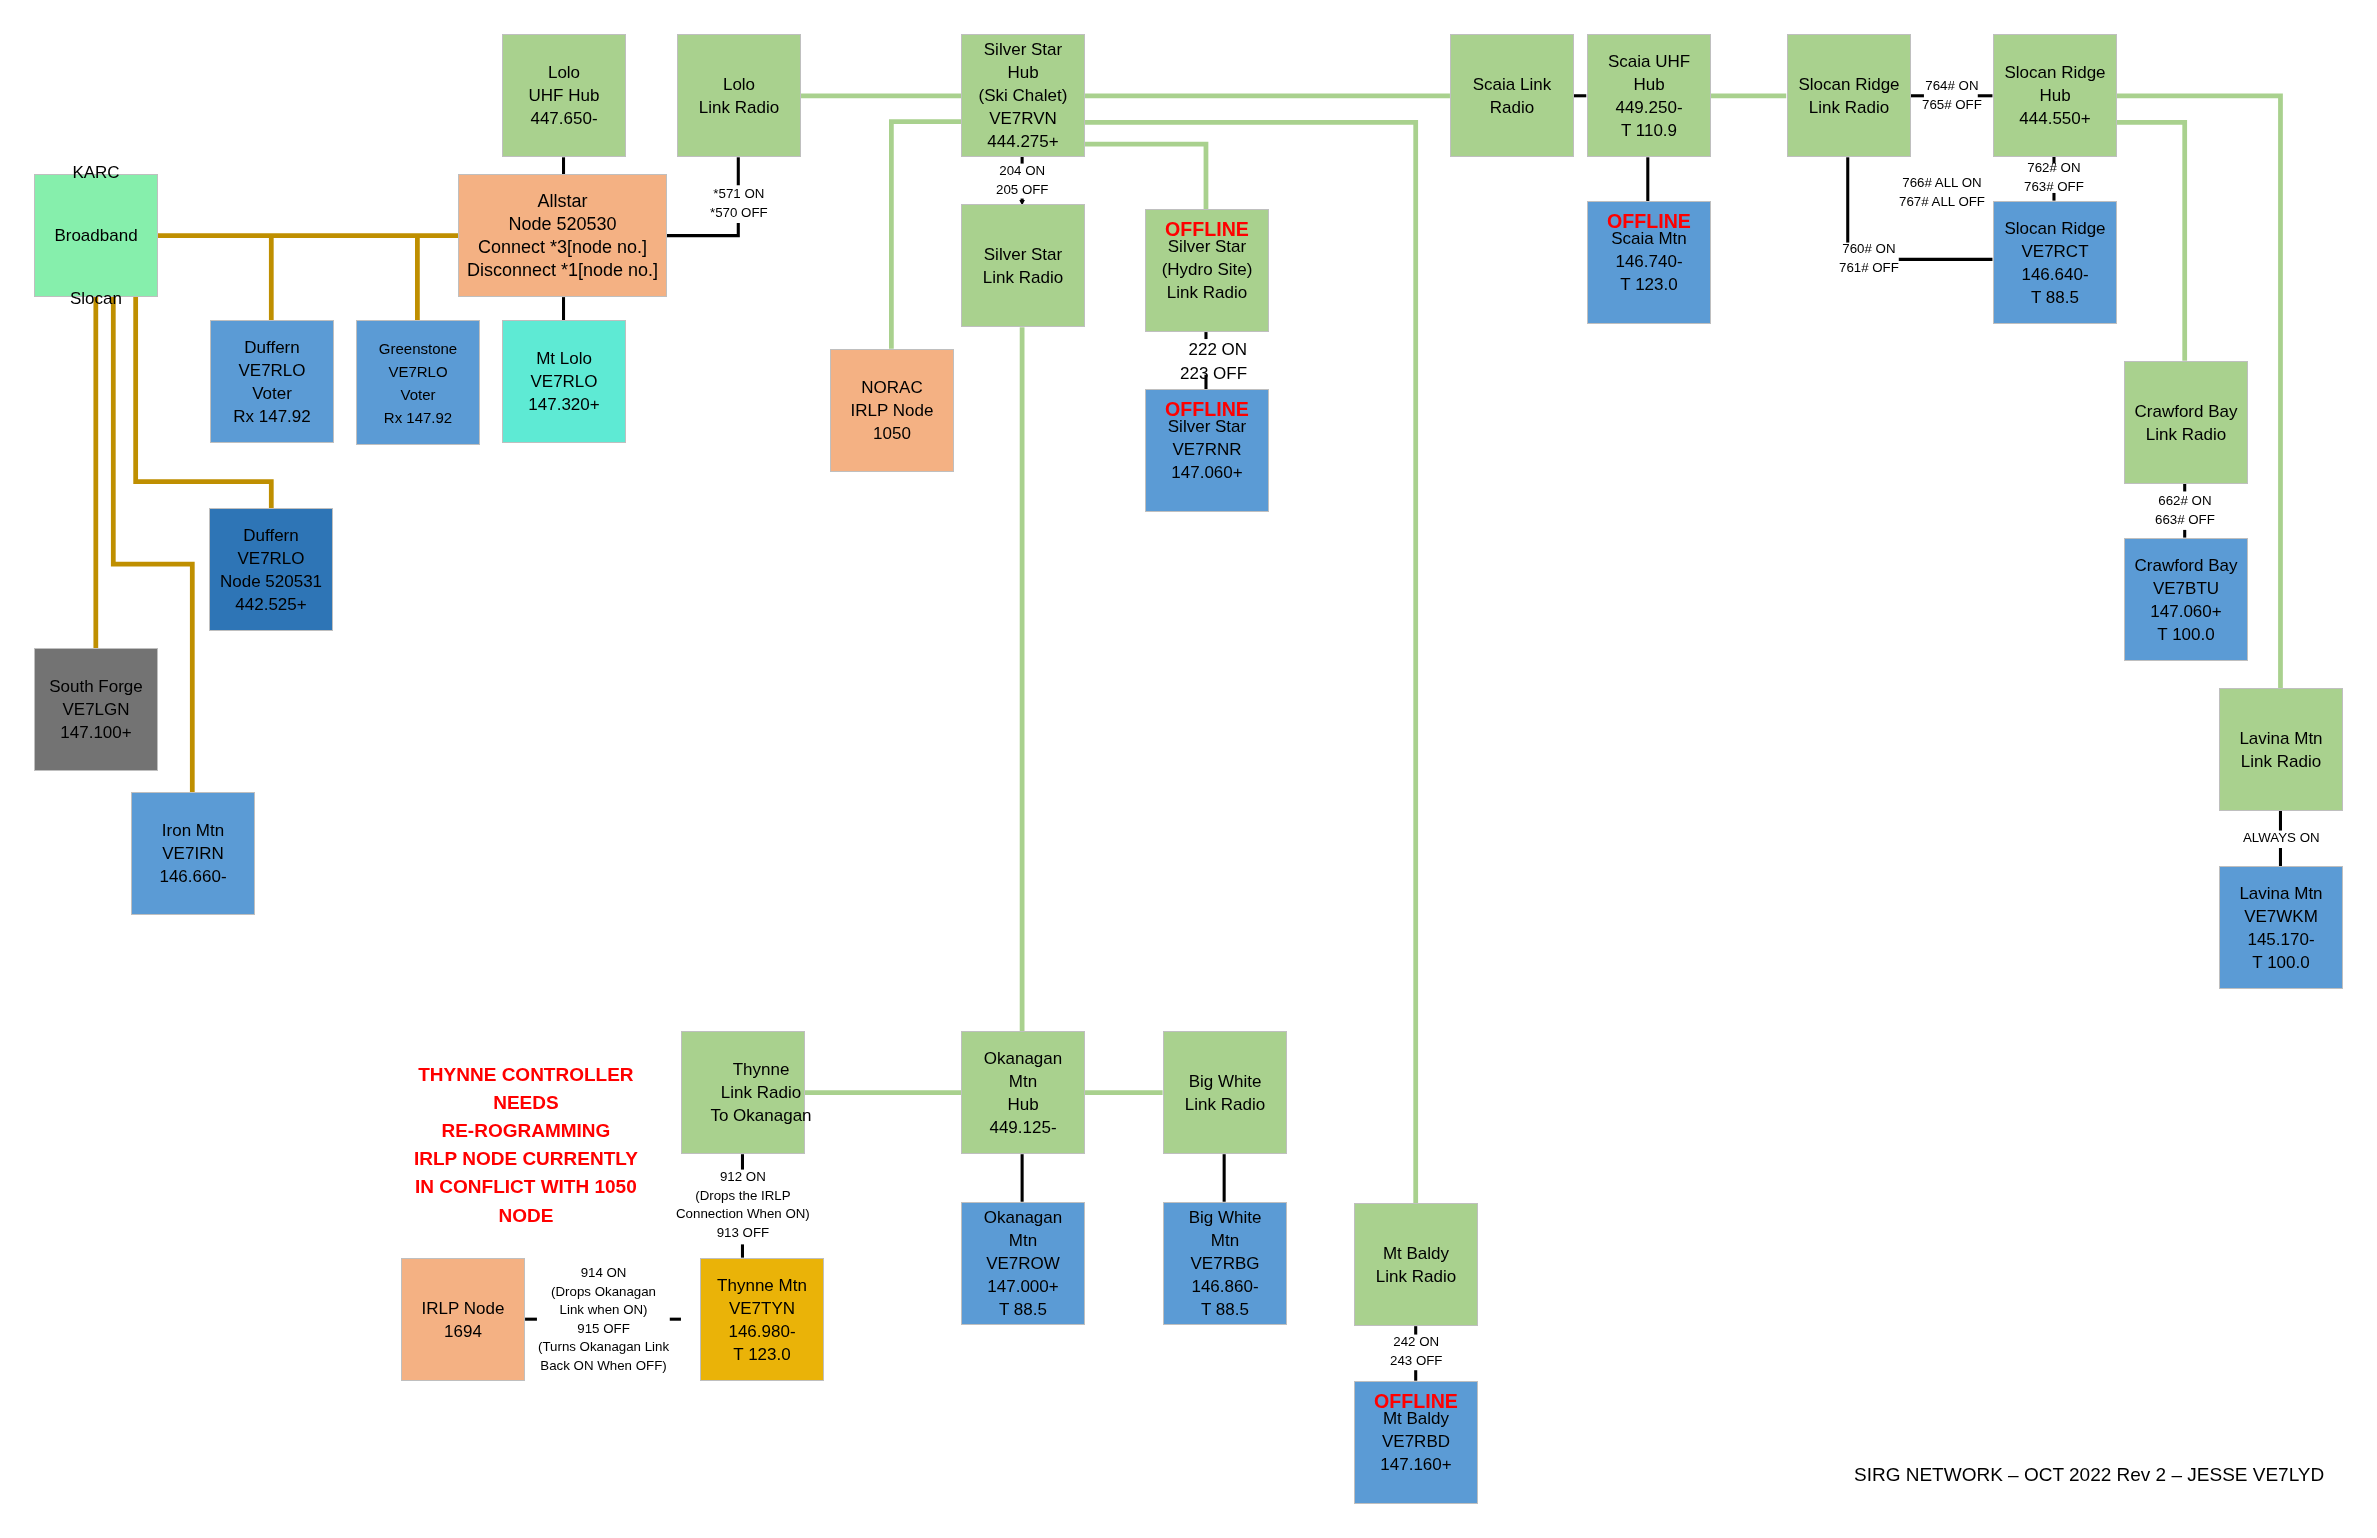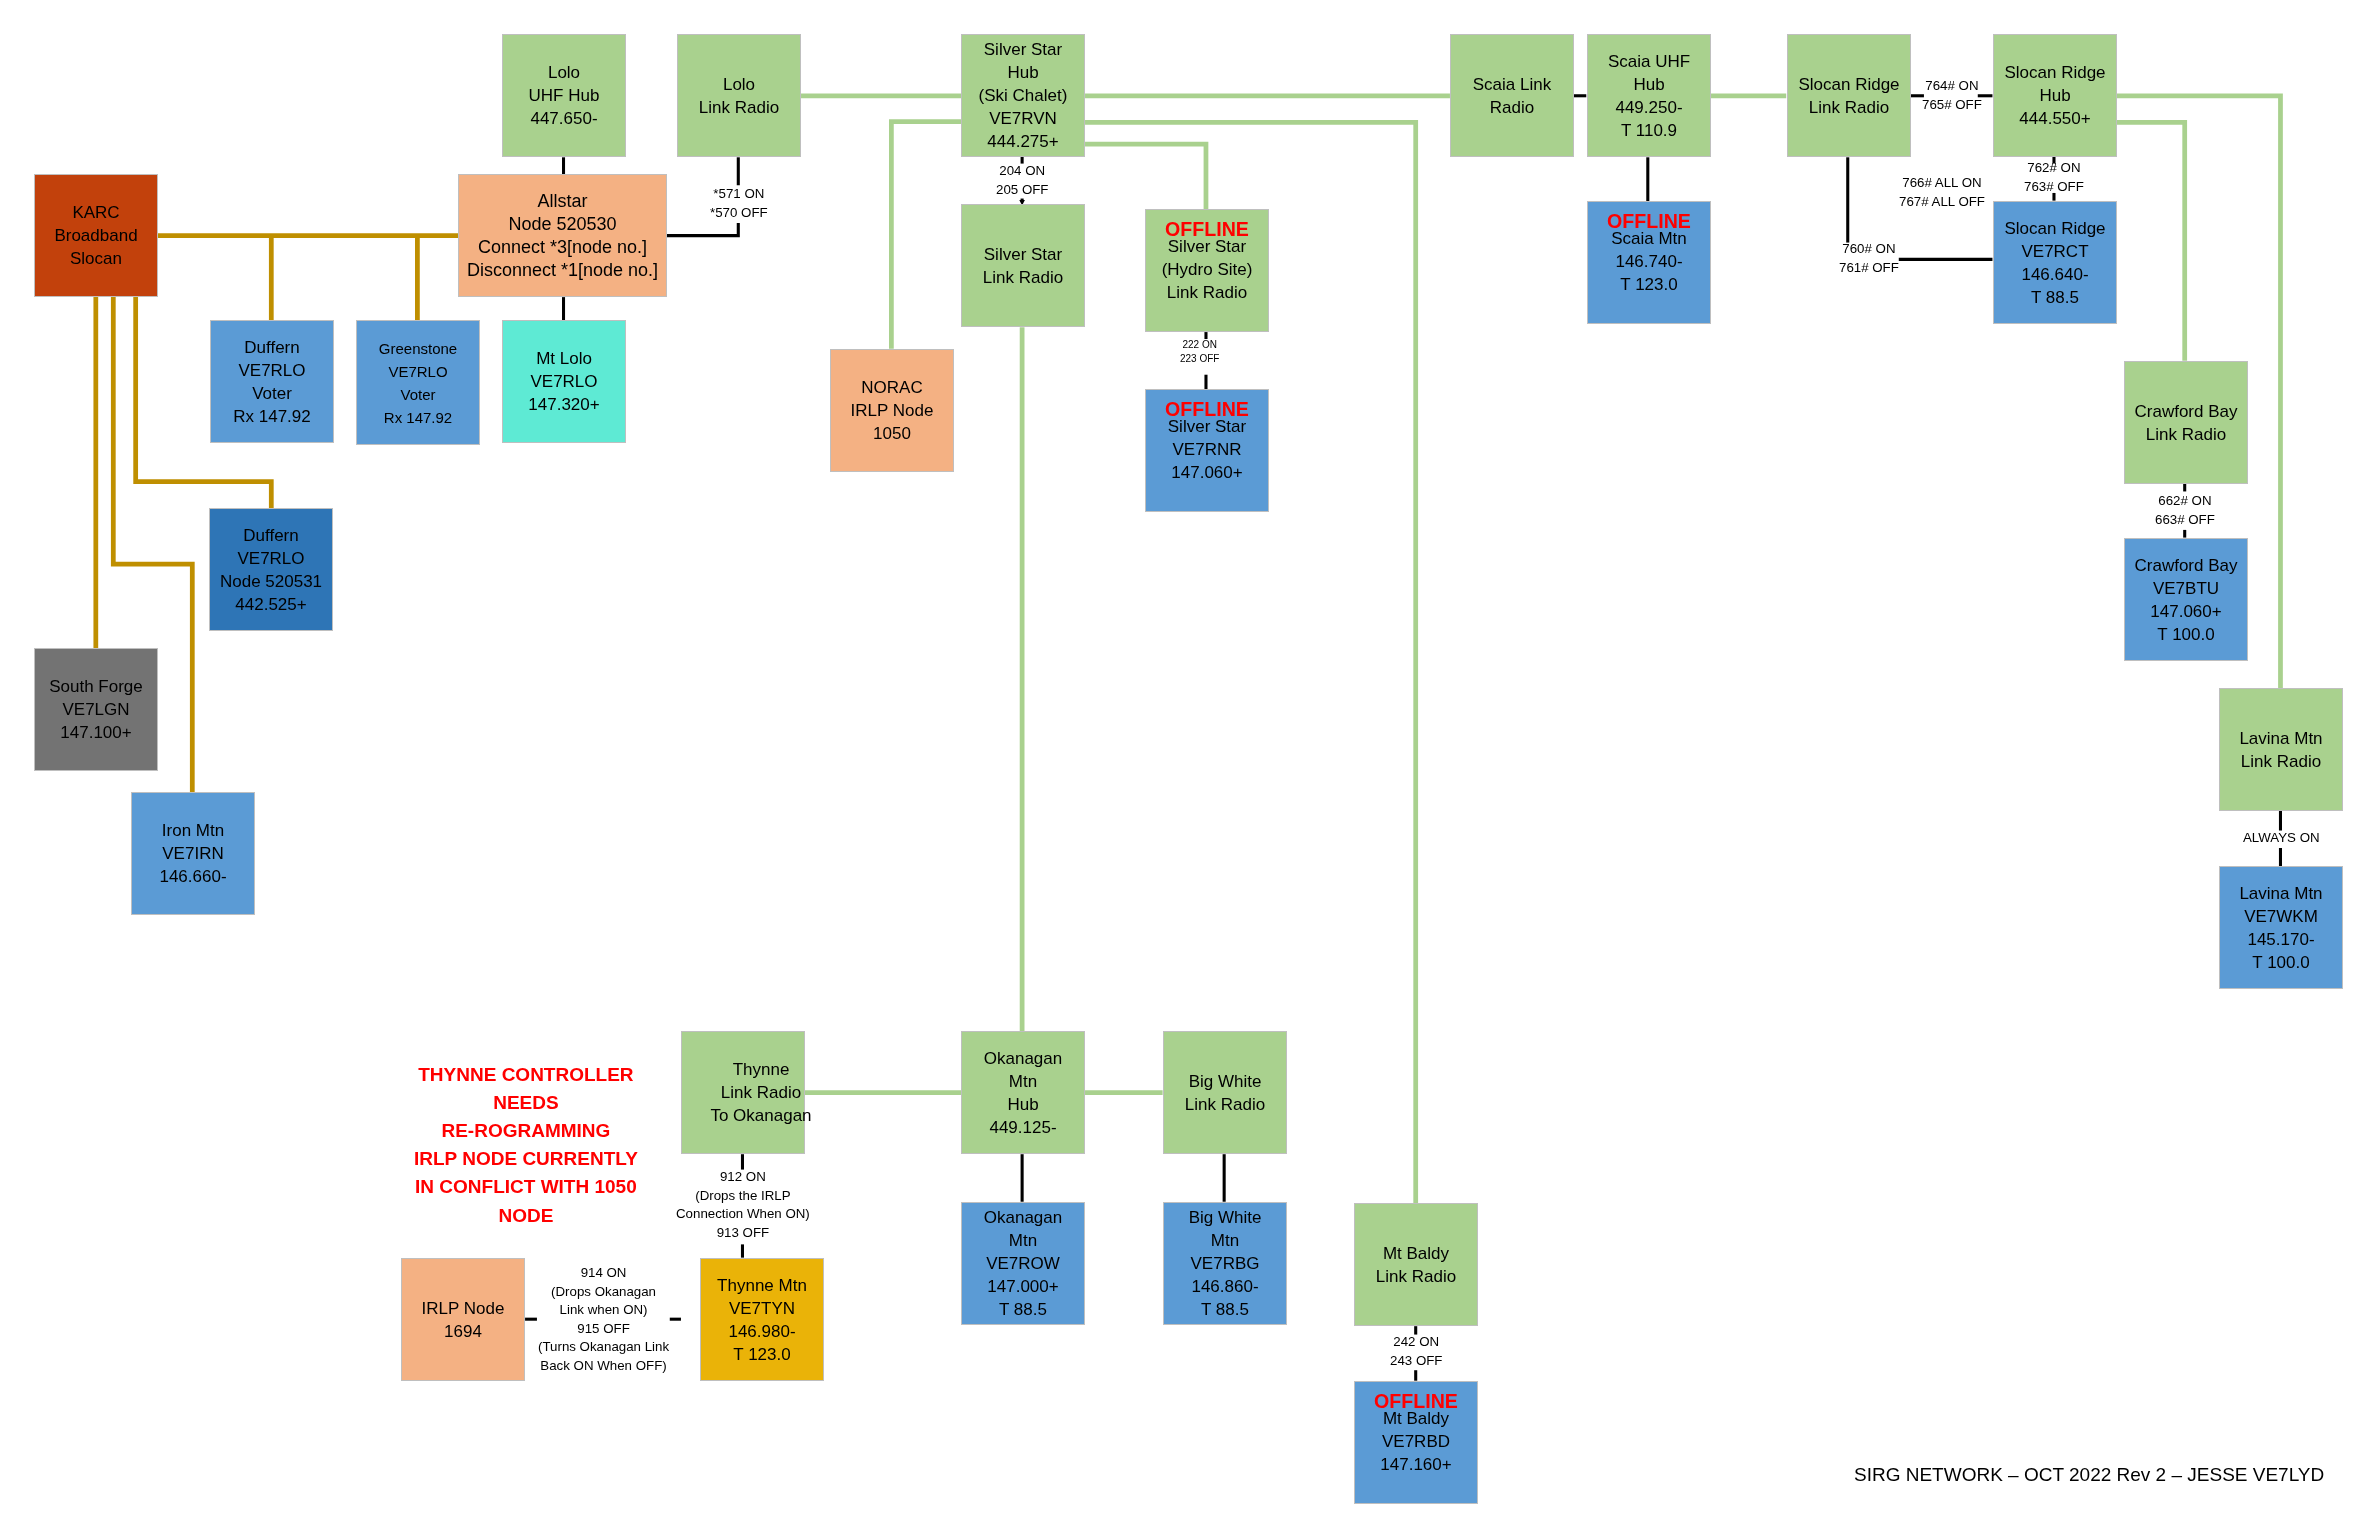--- a/index.html
+++ b/index.html
@@ -92,21 +92,21 @@
     </svg>
   <div class="warn" id="warn" style="font-size: 19px; left: 414px; top: 1061px;">
       <div>THYNNE CONTROLLER</div>
       <div>NEEDS</div>
       <div>RE-ROGRAMMING</div>
       <div>IRLP NODE CURRENTLY</div>
       <div>IN CONFLICT WITH 1050</div>
       <div>NODE</div>
     </div>
   <div class="credit" id="credit" style="font-size: 19px; left: 1854px; top: 1464px;">SIRG NETWORK – OCT 2022 Rev 2 – JESSE VE7LYD</div>
-<div class="node" style="left: 34px; top: 174px; width: 124px; height: 123px; background: #c2410c; font-size: 17px;">
+<div class="node" style="left: 34px; top: 174px; width: 124px; height: 123px; background: #86efac; font-size: 17px; gap: 40px;">
       <span class="ln">KARC</span>
       <span class="ln">Broadband</span>
       <span class="ln">Slocan</span>
     </div>
     <div class="node" style="left: 502px; top: 34px; width: 124px; height: 123px; background: rgb(169, 209, 142); font-size: 17px;">
       <span class="ln">Lolo</span>
       <span class="ln">UHF Hub</span>
       <span class="ln">447.650-</span>
     </div>
     <div class="node" style="left: 677px; top: 34px; width: 124px; height: 123px; background: rgb(169, 209, 142); font-size: 17px;">
@@ -281,21 +281,21 @@
       <span class="ln">147.160+</span>
     </div>
     <div class="label" style="font-size: 13.3px; left: 710px; top: 185px;">
       <span class="ln">*571 ON</span>
       <span class="ln">*570 OFF</span>
     </div>
     <div class="label" style="font-size: 13.3px; left: 996px; top: 162px;">
       <span class="ln">204 ON</span>
       <span class="ln">205 OFF</span>
     </div>
-    <div class="label" style="font-size: 10px; left: 1180px; top: 338px;">
+    <div class="label" style="font-size: 17px; left: 1180px; top: 338px; text-align: right;">
       <span class="ln">222 ON</span>
       <span class="ln">223 OFF</span>
     </div>
     <div class="label" style="font-size: 13.3px; left: 1922px; top: 77px;">
       <span class="ln">764# ON</span>
       <span class="ln">765# OFF</span>
     </div>
     <div class="label" style="font-size: 13.3px; left: 2024px; top: 159px;">
       <span class="ln">762# ON</span>
       <span class="ln">763# OFF</span>

